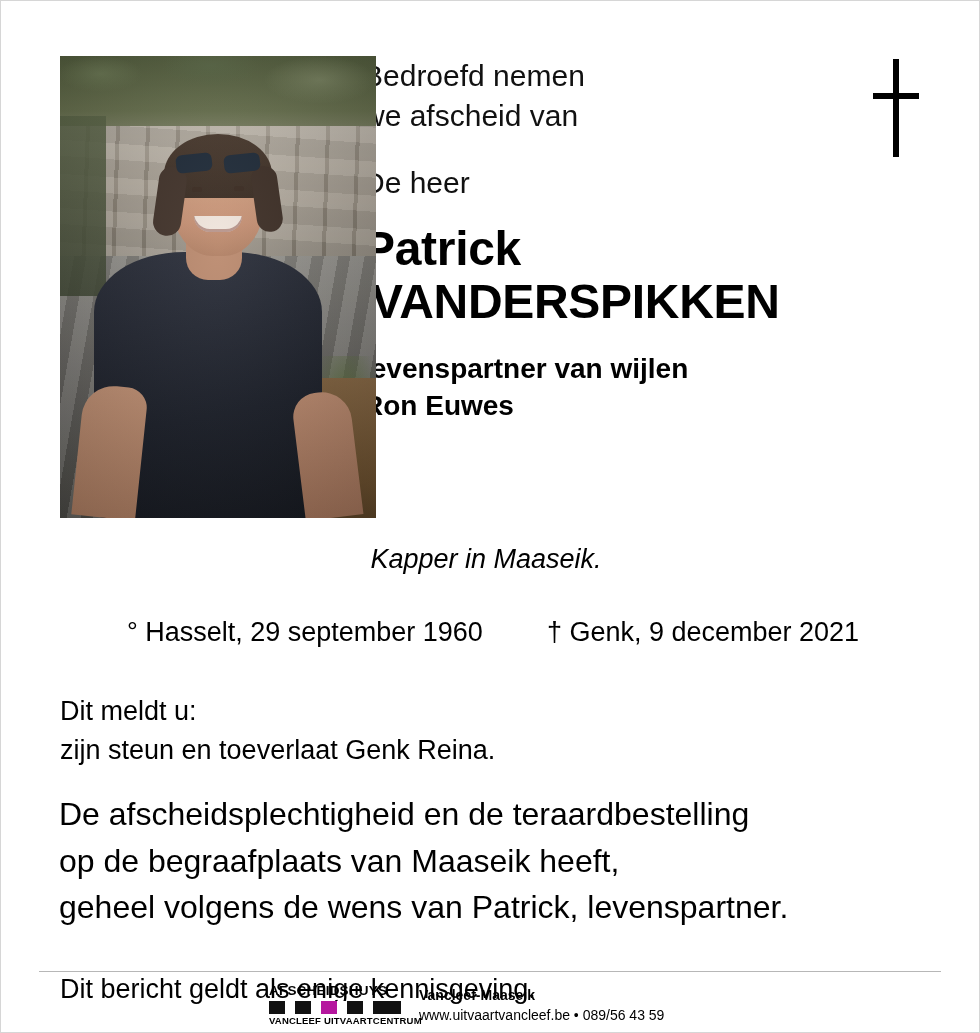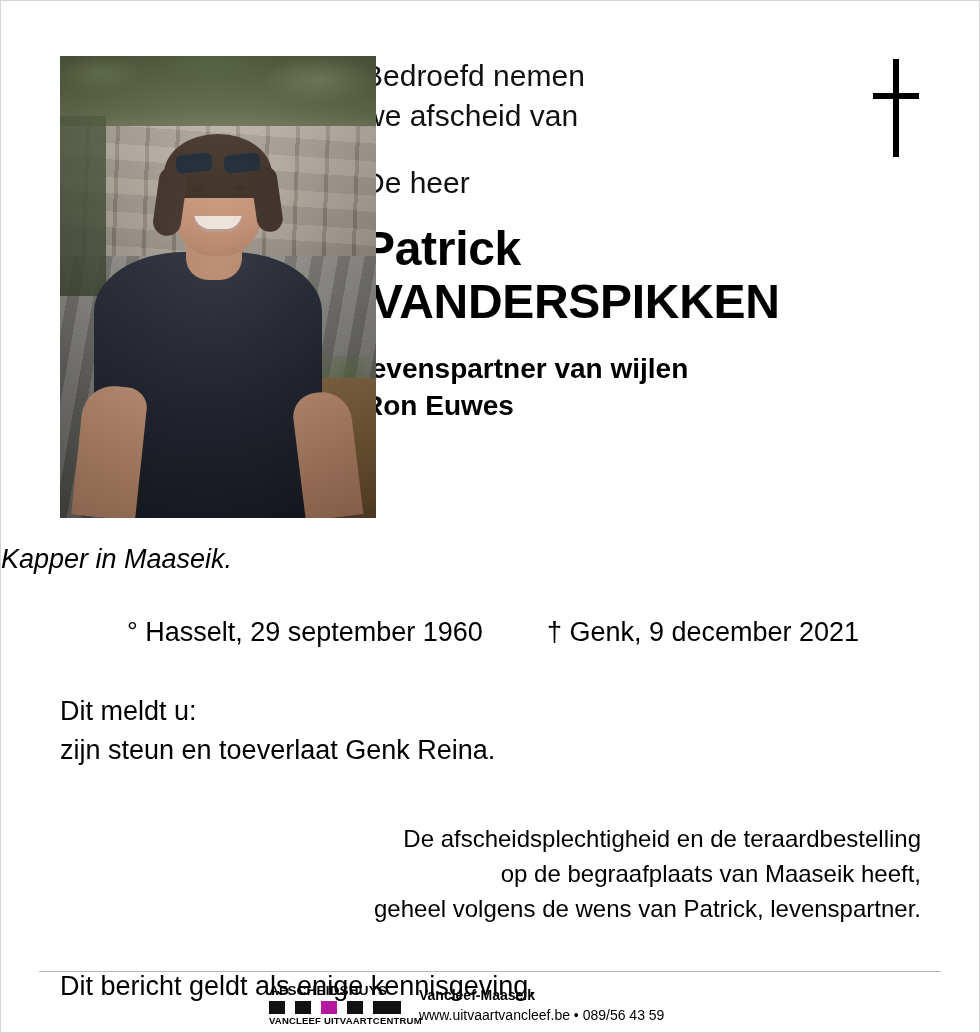--- a/index.html
+++ b/index.html
@@ -211,20 +211,21 @@
   }
   .cross .v {
     position: absolute; left: 20px; top: 0; width: 6px; height: 98px; background: #000;
   }
   .cross .h {
     position: absolute; left: 0; top: 34px; width: 46px; height: 6px; background: #000;
   }
 
   
   .profession {
+    text-align: center;
     font-size: 27px;
     font-style: italic;
     margin: 26px 0 0 0;
     padding-right: 8px;
   }
 
   
   .dates {
     display: flex;
     justify-content: center;
@@ -237,24 +238,24 @@
 
   
   .body-left {
     padding: 44px 0 0 59px;
     font-size: 27px;
     line-height: 1.45;
   }
   .body-left .bl2 { display: block; }
 
   .ceremony {
-    text-align: right;
-    font-size: 24px;
+    text-align: left;
+    font-size: 32px;
     line-height: 1.45;
-    margin-top: 52px;
+    margin-top: 21px;
     padding: 0 58px;
   }
   .ceremony span { display: block; }
 
   .notice {
     padding: 44px 0 0 59px;
     font-size: 27px;
   }
 
   

